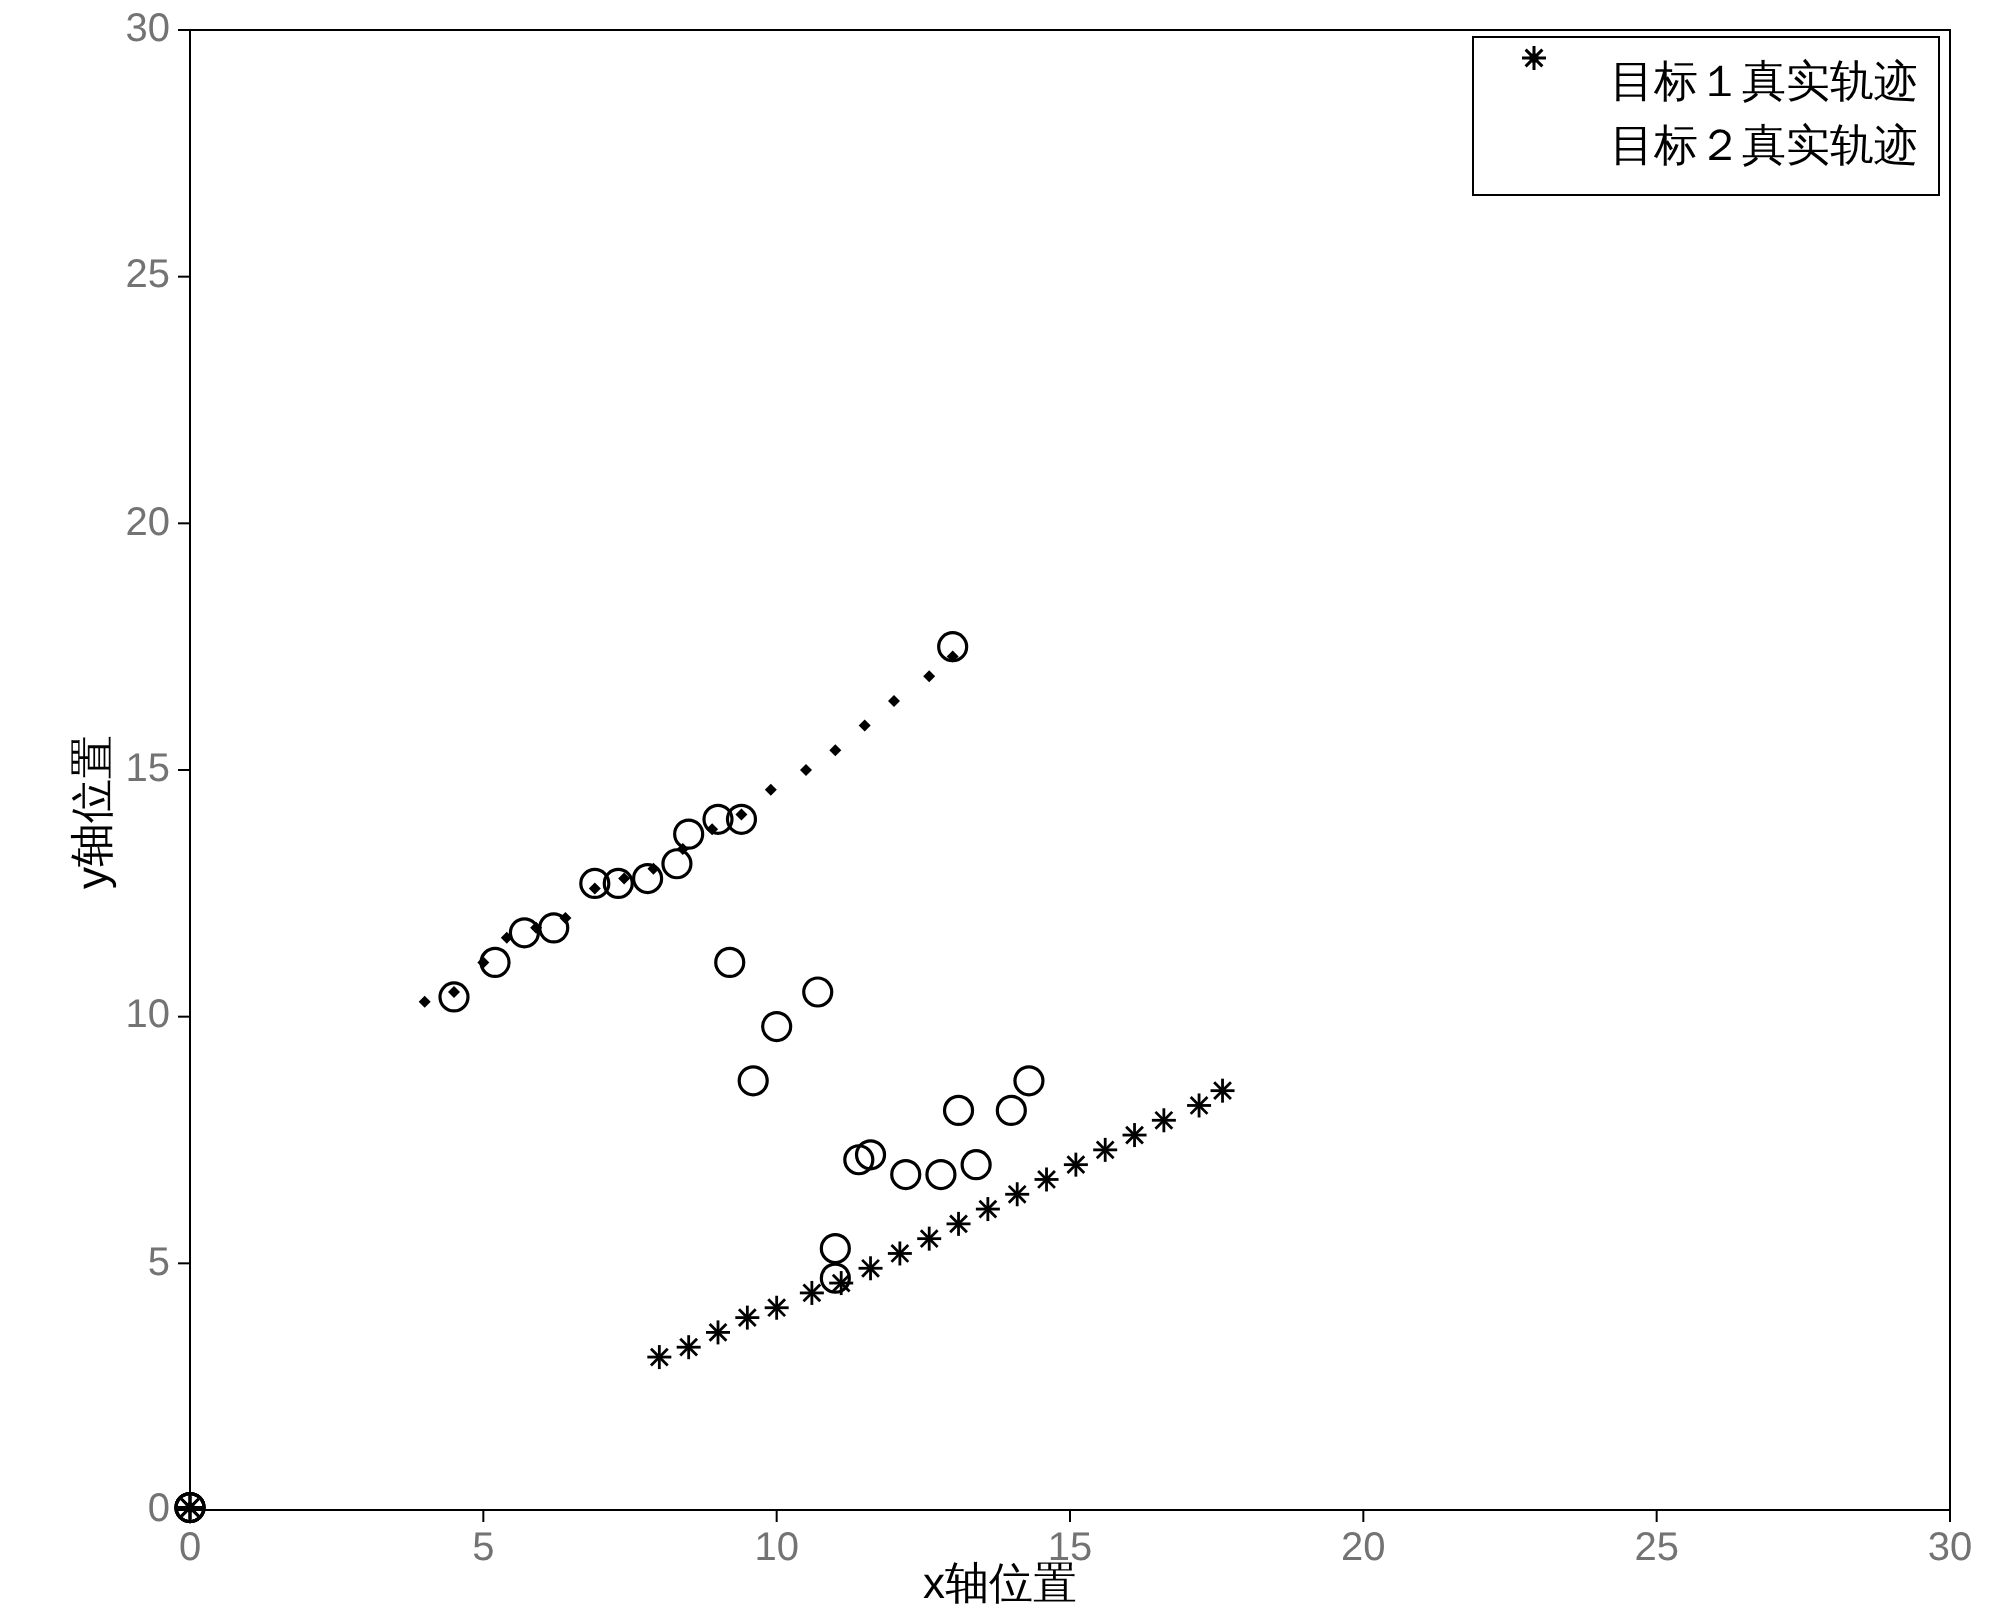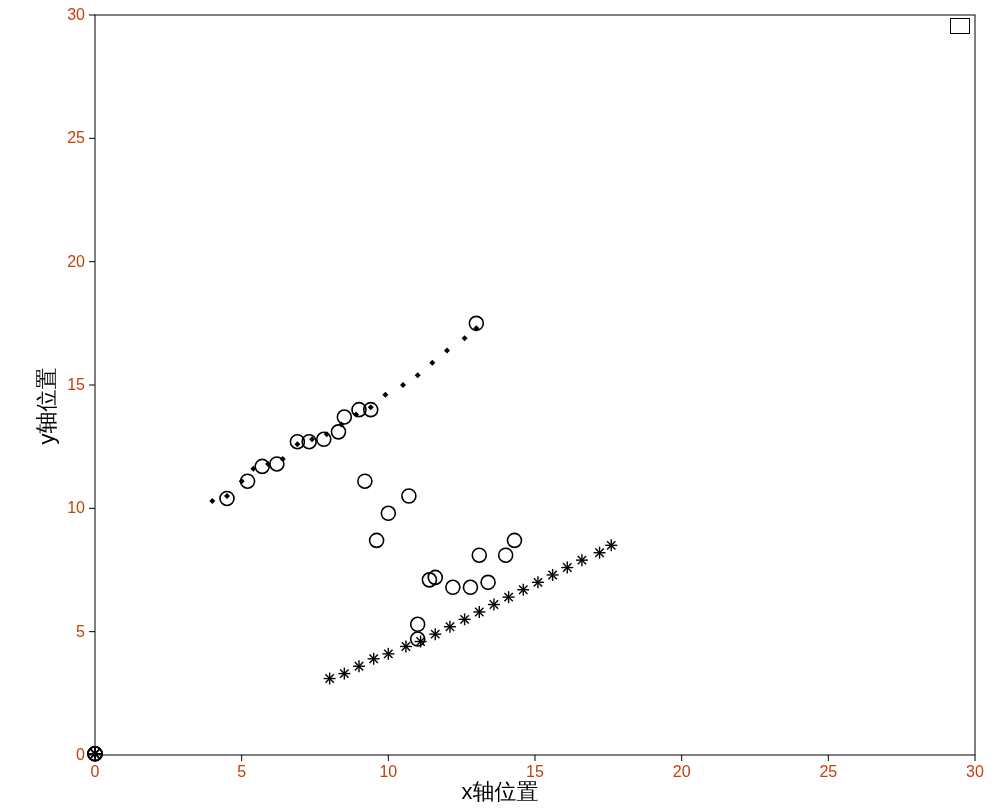--- a/index.html
+++ b/index.html
@@ -53,22 +53,22 @@
     height: 32px;
   }
   .legend-marker {
     width: 60px;
     display: flex;
     justify-content: center;
     align-items: center;
   }
   .tick-label {
     position: absolute;
-    font-size: 16px;
-    color: #c2410c;
+    font-size: 20px;
+    color: #737373;
   }
   .tick-x {
     transform: translateX(-50%);
   }
   .tick-y {
     transform: translateY(-50%);
     text-align: right;
   }
 </style>
 </head>
@@ -288,20 +288,43 @@
           <line x1="90.8" y1="757.9666666666667" x2="99.2" y2="749.5666666666666"></line>
         </g>
         <path d="M 92 753.7666666666667 L 95 750.7666666666667 L 98 753.7666666666667 L 95 756.7666666666667 Z" fill="#000"></path>
       </g>
     </svg>
 
   <div class="axis-label-x">x轴位置</div>
   <div class="axis-label-y">y轴位置</div>
 
   <div class="legend-box">
+    <div class="legend-row">
+      <span class="legend-marker">
+        <svg width="60" height="20">
+            <g transform="translate(30,10)">
+              <path d="M -3 0 L 0 -3 L 3 0 L 0 3 Z" fill="#000"></path>
+            </g>
+          </svg>
+      </span>
+      <span>目标１真实轨迹</span>
+    </div>
+    <div class="legend-row">
+      <span class="legend-marker">
+        <svg width="60" height="20">
+            <g transform="translate(30,10)" stroke="#000" stroke-width="1.5">
+              <line x1="-6" y1="0" x2="6" y2="0"></line>
+              <line x1="0" y1="-6" x2="0" y2="6"></line>
+              <line x1="-4.2" y1="-4.2" x2="4.2" y2="4.2"></line>
+              <line x1="-4.2" y1="4.2" x2="4.2" y2="-4.2"></line>
+            </g>
+          </svg>
+      </span>
+      <span>目标２真实轨迹</span>
+    </div>
   </div>
 
   <div id="tick-labels">
       <div class="tick-label tick-x" style="left: 95px; top: 763px;">0</div>
       <div class="tick-label tick-x" style="left: 241.667px; top: 763px;">5</div>
       <div class="tick-label tick-x" style="left: 388.333px; top: 763px;">10</div>
       <div class="tick-label tick-x" style="left: 535px; top: 763px;">15</div>
       <div class="tick-label tick-x" style="left: 681.667px; top: 763px;">20</div>
       <div class="tick-label tick-x" style="left: 828.333px; top: 763px;">25</div>
       <div class="tick-label tick-x" style="left: 975px; top: 763px;">30</div>

